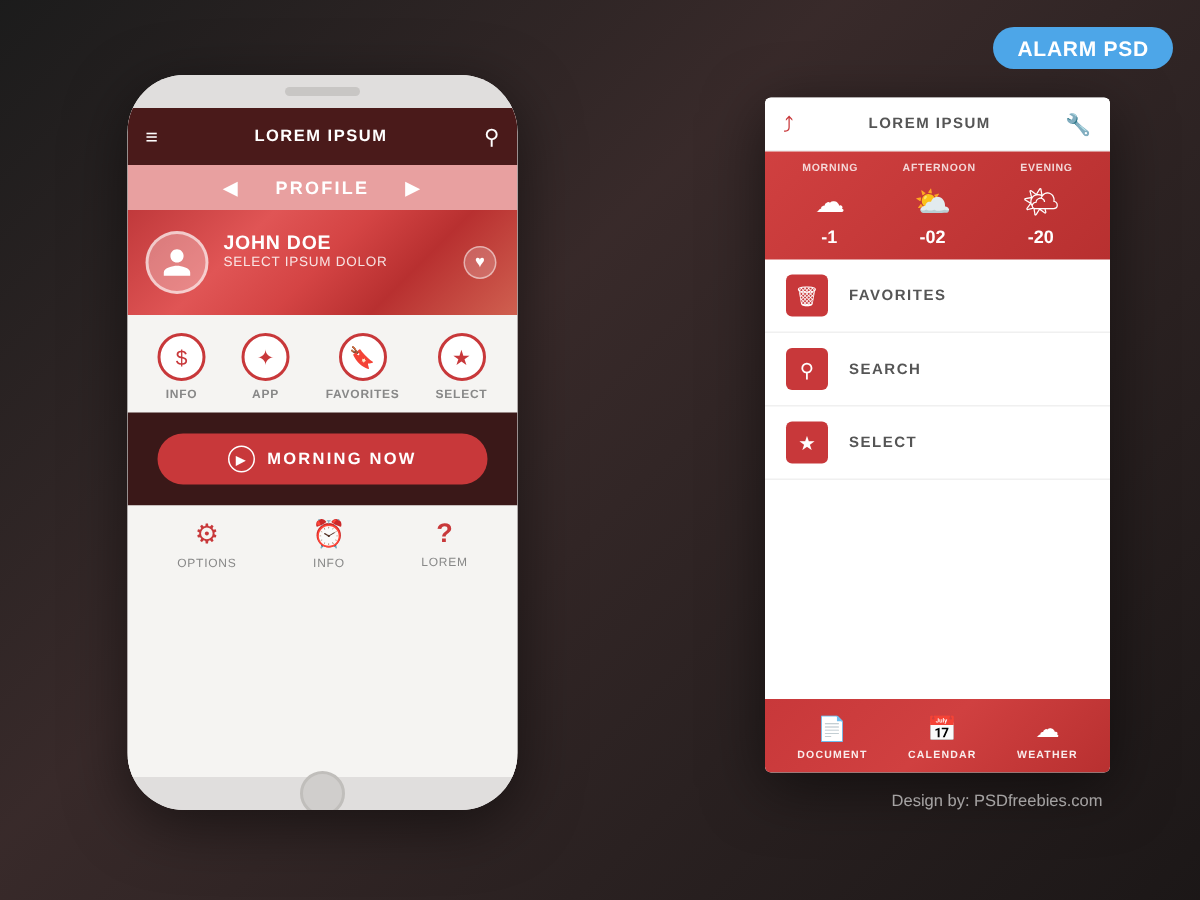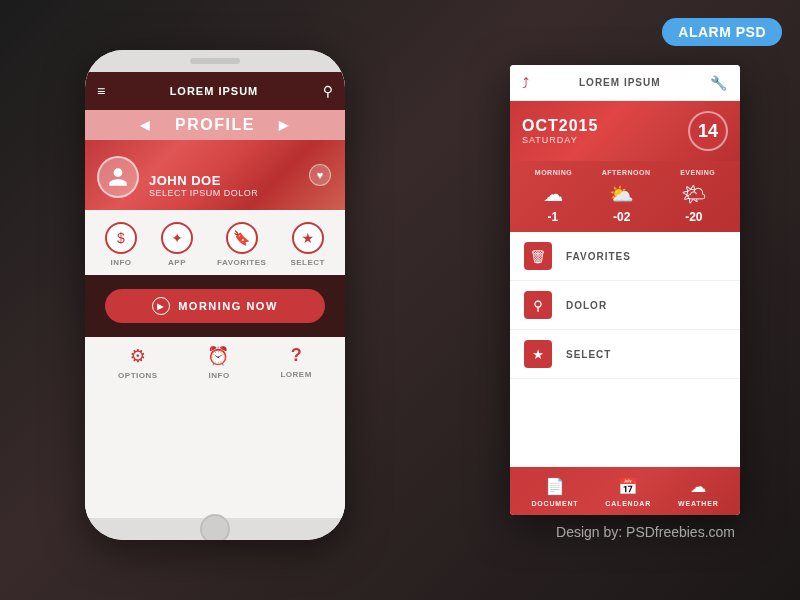--- a/index.html
+++ b/index.html
@@ -113,34 +113,34 @@
     .profile-nav {
       background: #e8a0a0;
       display: flex;
       align-items: center;
       justify-content: center;
       padding: 6px;
       height: 30px;
       flex-shrink: 0;
     }
     .profile-nav span {
-      font-size: 16px;
+      font-size: 12px;
       font-weight: bold;
       color: white;
       letter-spacing: 1.5px;
       margin: 0 12px;
     }
     .profile-nav .arrow { color: white; font-size: 12px; }
 
     
     .profile-hero {
       background: linear-gradient(135deg, #c0393b 0%, #e05555 30%, #d44444 50%, #b83030 70%, #d06050 100%);
       padding: 14px 12px 12px;
       display: flex;
-      align-items: flex-end;
+      align-items: flex-start;
       gap: 10px;
       flex-shrink: 0;
       position: relative;
       min-height: 70px;
     }
     .avatar-circle {
       width: 42px;
       height: 42px;
       border-radius: 50%;
       background: rgba(255,255,255,0.3);
@@ -264,21 +264,21 @@
       gap: 4px;
     }
     .bottom-nav-item .icon {
       font-size: 18px;
       color: #c8383a;
     }
     .bottom-nav-item .label {
       font-size: 8px;
       color: #888;
       letter-spacing: 0.5px;
-      font-weight: bold;
+      font-weight: normal;
     }
 
     
     .panel-container {
       position: absolute;
       right: 60px;
       top: 65px;
       width: 230px;
       height: 450px;
       background: white;
@@ -435,21 +435,21 @@
       color: rgba(255,255,255,0.9);
       letter-spacing: 0.8px;
       font-weight: bold;
     }
 
     
     .design-by {
       position: absolute;
       bottom: 60px;
       right: 65px;
-      font-size: 14px;
+      font-size: 11px;
       color: rgba(255,255,255,0.6);
       z-index: 10;
       text-align: right;
     }
   </style>
 </head>
 <body>
 
 <div class="bg-overlay"></div>
 
@@ -535,27 +535,20 @@
 </div>
 
 <div class="panel-container">
 
   <div class="panel-header">
     <span class="share-icon" style="color:#c8383a; font-size:14px;">⤴</span>
     <span class="title">LOREM IPSUM</span>
     <span class="wrench-icon" style="color:#c8383a; font-size:14px;">🔧</span>
   </div>
 
-  <div class="date-section">
-    <div class="date-left">
-      <div class="month-year">OCT2015</div>
-      <div class="day-name">SATURDAY</div>
-    </div>
-    <div class="date-num-circle">14</div>
-  </div>
 
   <div class="weather-section">
     <div class="weather-labels">
       <span>MORNING</span>
       <span>AFTERNOON</span>
       <span>EVENING</span>
     </div>
     <div class="weather-icons-row">
       <span class="weather-icon">☁</span>
       <span class="weather-icon">⛅</span>
@@ -568,21 +561,21 @@
     </div>
   </div>
 
   <div class="list-section">
     <div class="list-item">
       <div class="list-icon">🗑</div>
       <span class="list-label">FAVORITES</span>
     </div>
     <div class="list-item">
       <div class="list-icon">⚲</div>
-      <span class="list-label">DOLOR</span>
+      <span class="list-label">SEARCH</span>
     </div>
     <div class="list-item">
       <div class="list-icon">★</div>
       <span class="list-label">SELECT</span>
     </div>
   </div>
 
   <div class="panel-bottom-nav">
     <div class="panel-nav-item">
       <span class="icon">📄</span>

